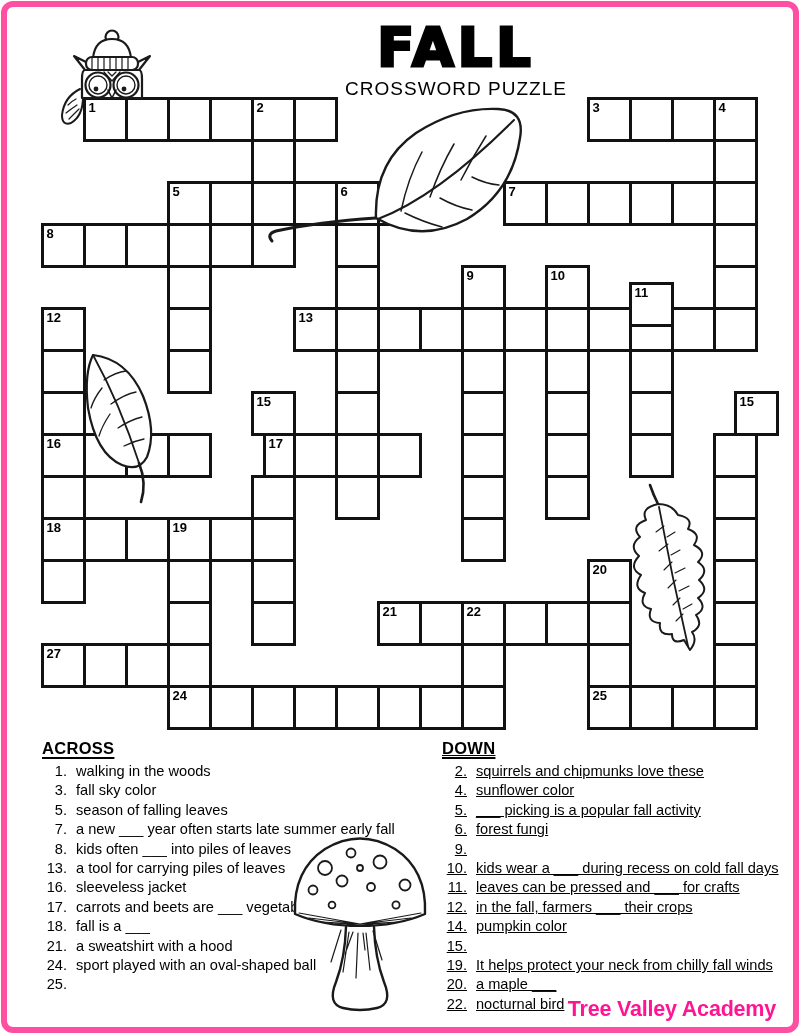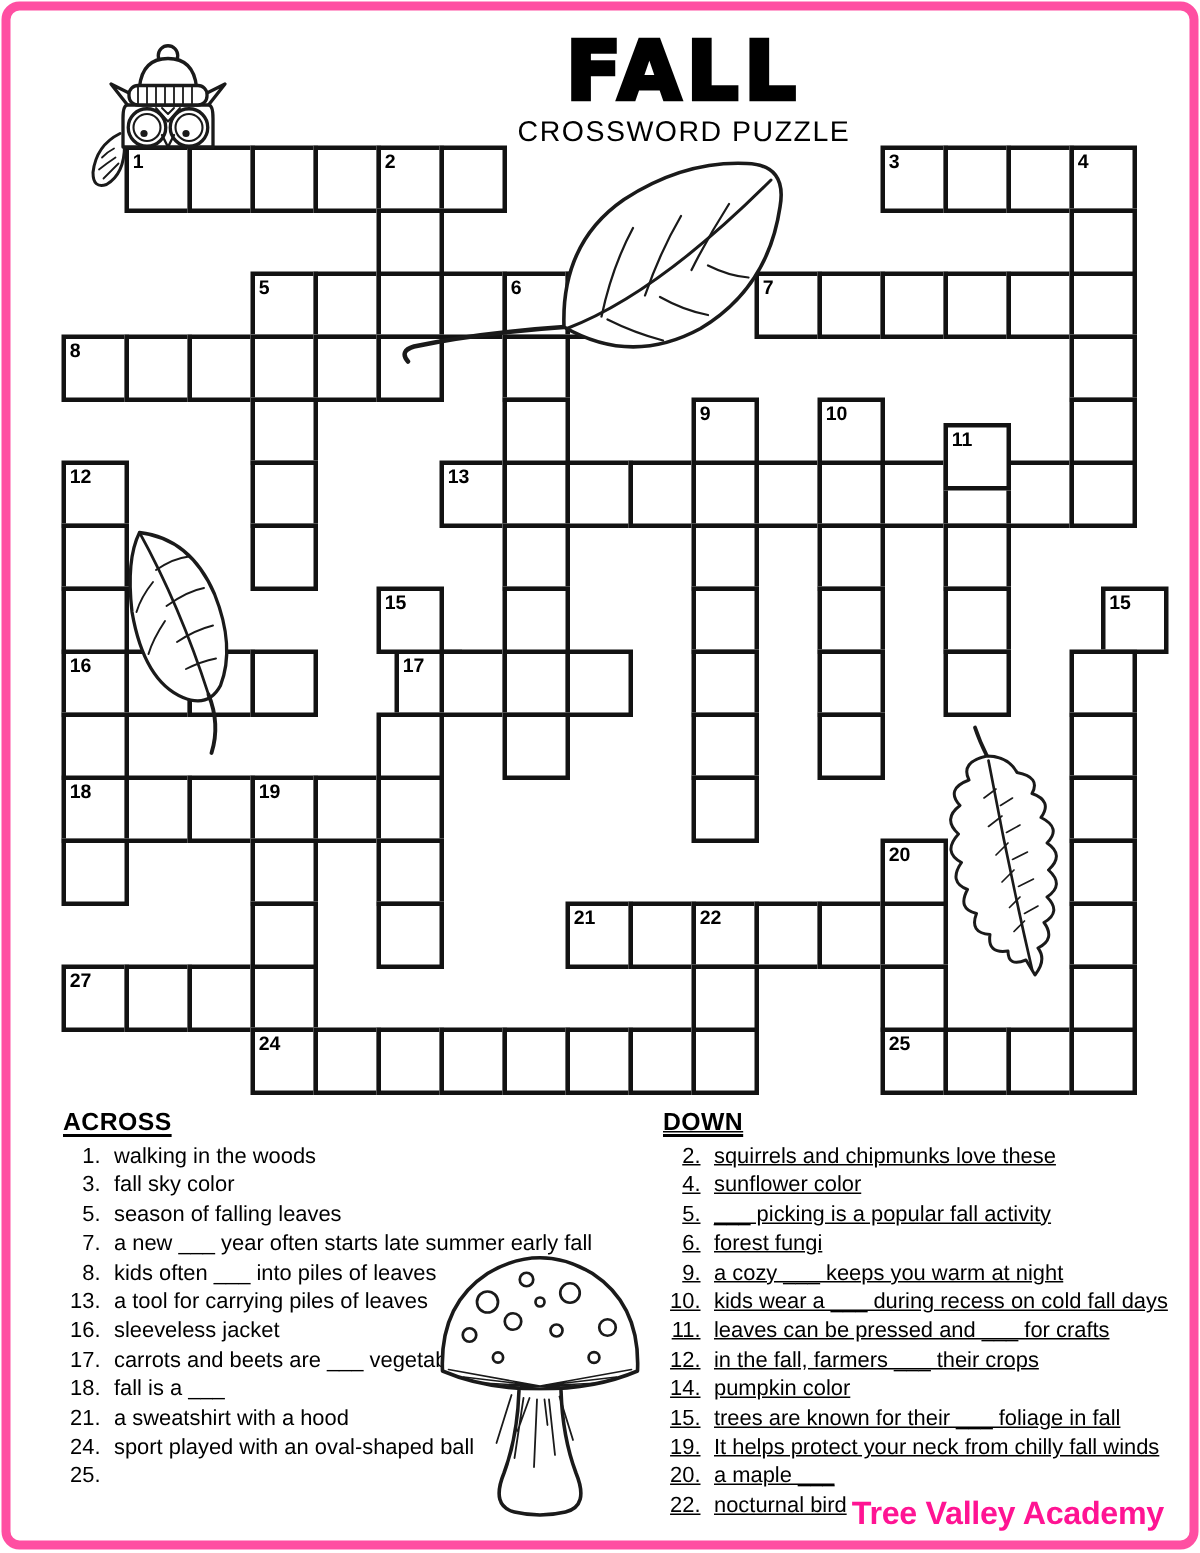--- a/index.html
+++ b/index.html
@@ -356,41 +356,39 @@
         <div class="clue">
           <span class="n">5.</span>
           <span class="t">___ picking is a popular fall activity</span>
         </div>
         <div class="clue">
           <span class="n">6.</span>
           <span class="t">forest fungi</span>
         </div>
         <div class="clue">
           <span class="n">9.</span>
-          <span class="t">a cozy ___ keeps you warm at night</span>
         </div>
         <div class="clue">
           <span class="n">10.</span>
           <span class="t">kids wear a ___ during recess on cold fall days</span>
         </div>
         <div class="clue">
           <span class="n">11.</span>
           <span class="t">leaves can be pressed and ___ for crafts</span>
         </div>
         <div class="clue">
           <span class="n">12.</span>
           <span class="t">in the fall, farmers ___ their crops</span>
         </div>
         <div class="clue">
           <span class="n">14.</span>
           <span class="t">pumpkin color</span>
         </div>
         <div class="clue">
           <span class="n">15.</span>
-          <span class="t">trees are known for their ___ foliage in fall</span>
         </div>
         <div class="clue">
           <span class="n">19.</span>
           <span class="t">It helps protect your neck from chilly fall winds</span>
         </div>
         <div class="clue">
           <span class="n">20.</span>
           <span class="t">a maple ___</span>
         </div>
         <div class="clue">

